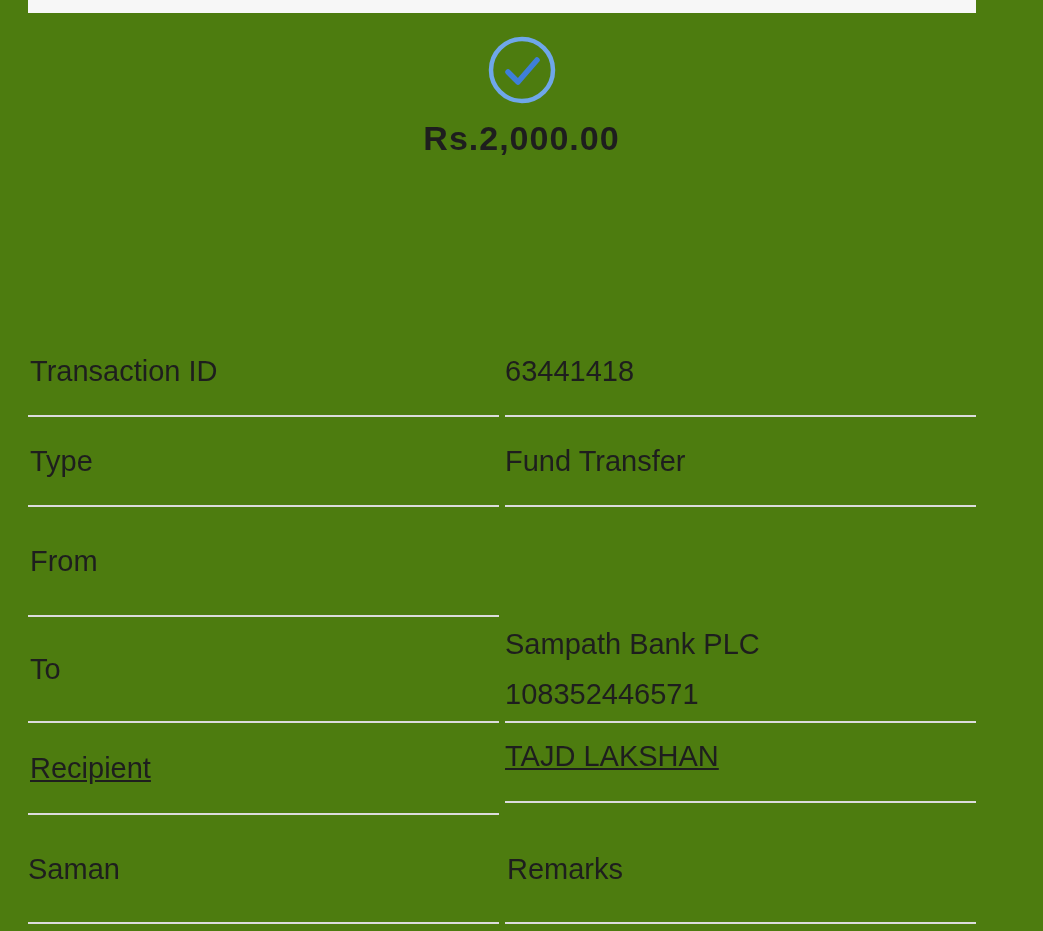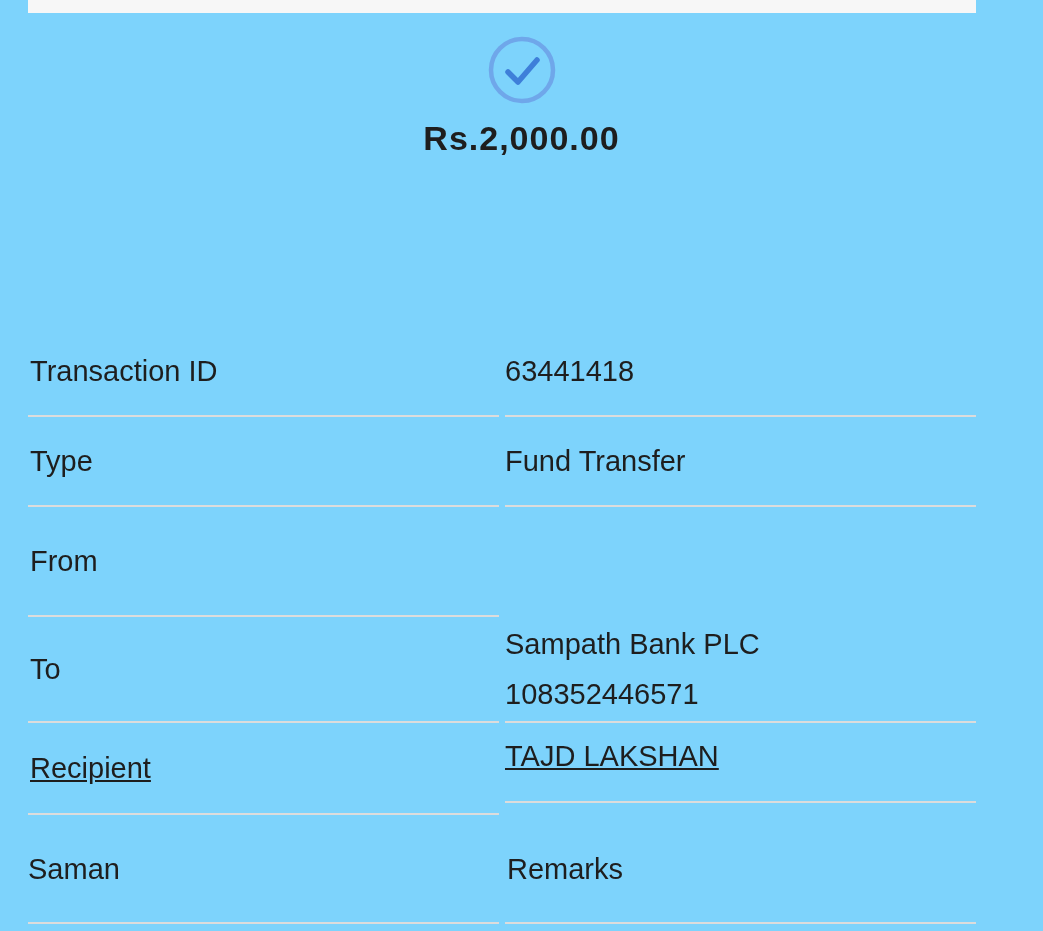--- a/index.html
+++ b/index.html
@@ -5,21 +5,21 @@
   html, body {
     margin: 0;
     padding: 0;
     background: #ffffff;
     font-family: "Liberation Sans", sans-serif;
   }
   #screen {
     position: relative;
     width: 1043px;
     height: 931px;
-    background: #7dd3fc;
+    background: #4d7c0f;
     overflow: hidden;
     color: var(--text-color, #1e1e1e);
   }
   .top-bar {
     position: absolute;
     left: 28px;
     top: 0;
     width: 948px;
     height: 13px;
     background: var(--topbar-color, #f7f7f7);

